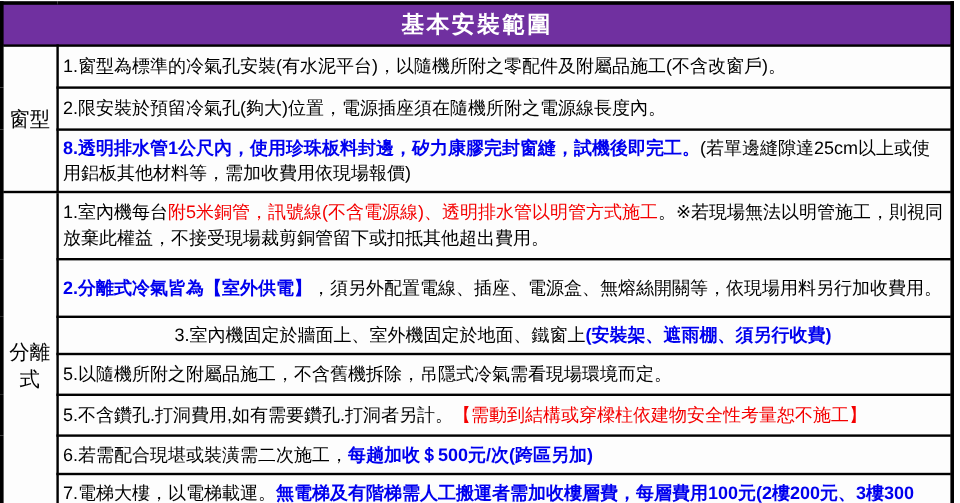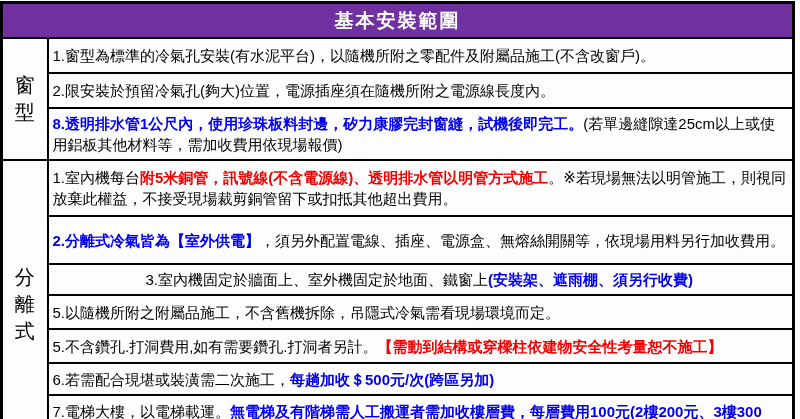--- a/index.html
+++ b/index.html
@@ -28,35 +28,35 @@
     font-weight: bold;
     text-align: center;
     letter-spacing: 2px;
     height: 31px;
     vertical-align: middle;
   }
   .label-col { width: 46px; }
   .label-cell {
     text-align: center;
     vertical-align: middle;
-    font-size: 20px;
+    font-size: 17px;
     color: var(--body-text, #000);
     padding: 0 2px;
   }
   .content-cell {
     font-size: 15px;
     line-height: 21px;
     color: var(--body-text, #000);
     padding: 2px 6px 2px 4px;
     vertical-align: middle;
     word-break: break-all;
   }
   .seg-black { color: var(--body-text, #000); }
   .seg-blue  { color: var(--blue-text, #0000FF); font-weight: bold; }
-  .seg-red   { color: var(--red-text, #FF0000); font-weight: bold; }
+  .seg-red   { color: var(--red-text, #FF0000); font-weight: normal; }
   .h29 { height: 29px; }
   .h46 { height: 46px; }
   .h50 { height: 50px; }
   .h42 { height: 42px; }
   .h25 { height: 25px; text-align: center; }
   .h28 { height: 28px; }
   .h26 { height: 26px; }
   .h48 { height: 48px; }
 </style>
 </head>

